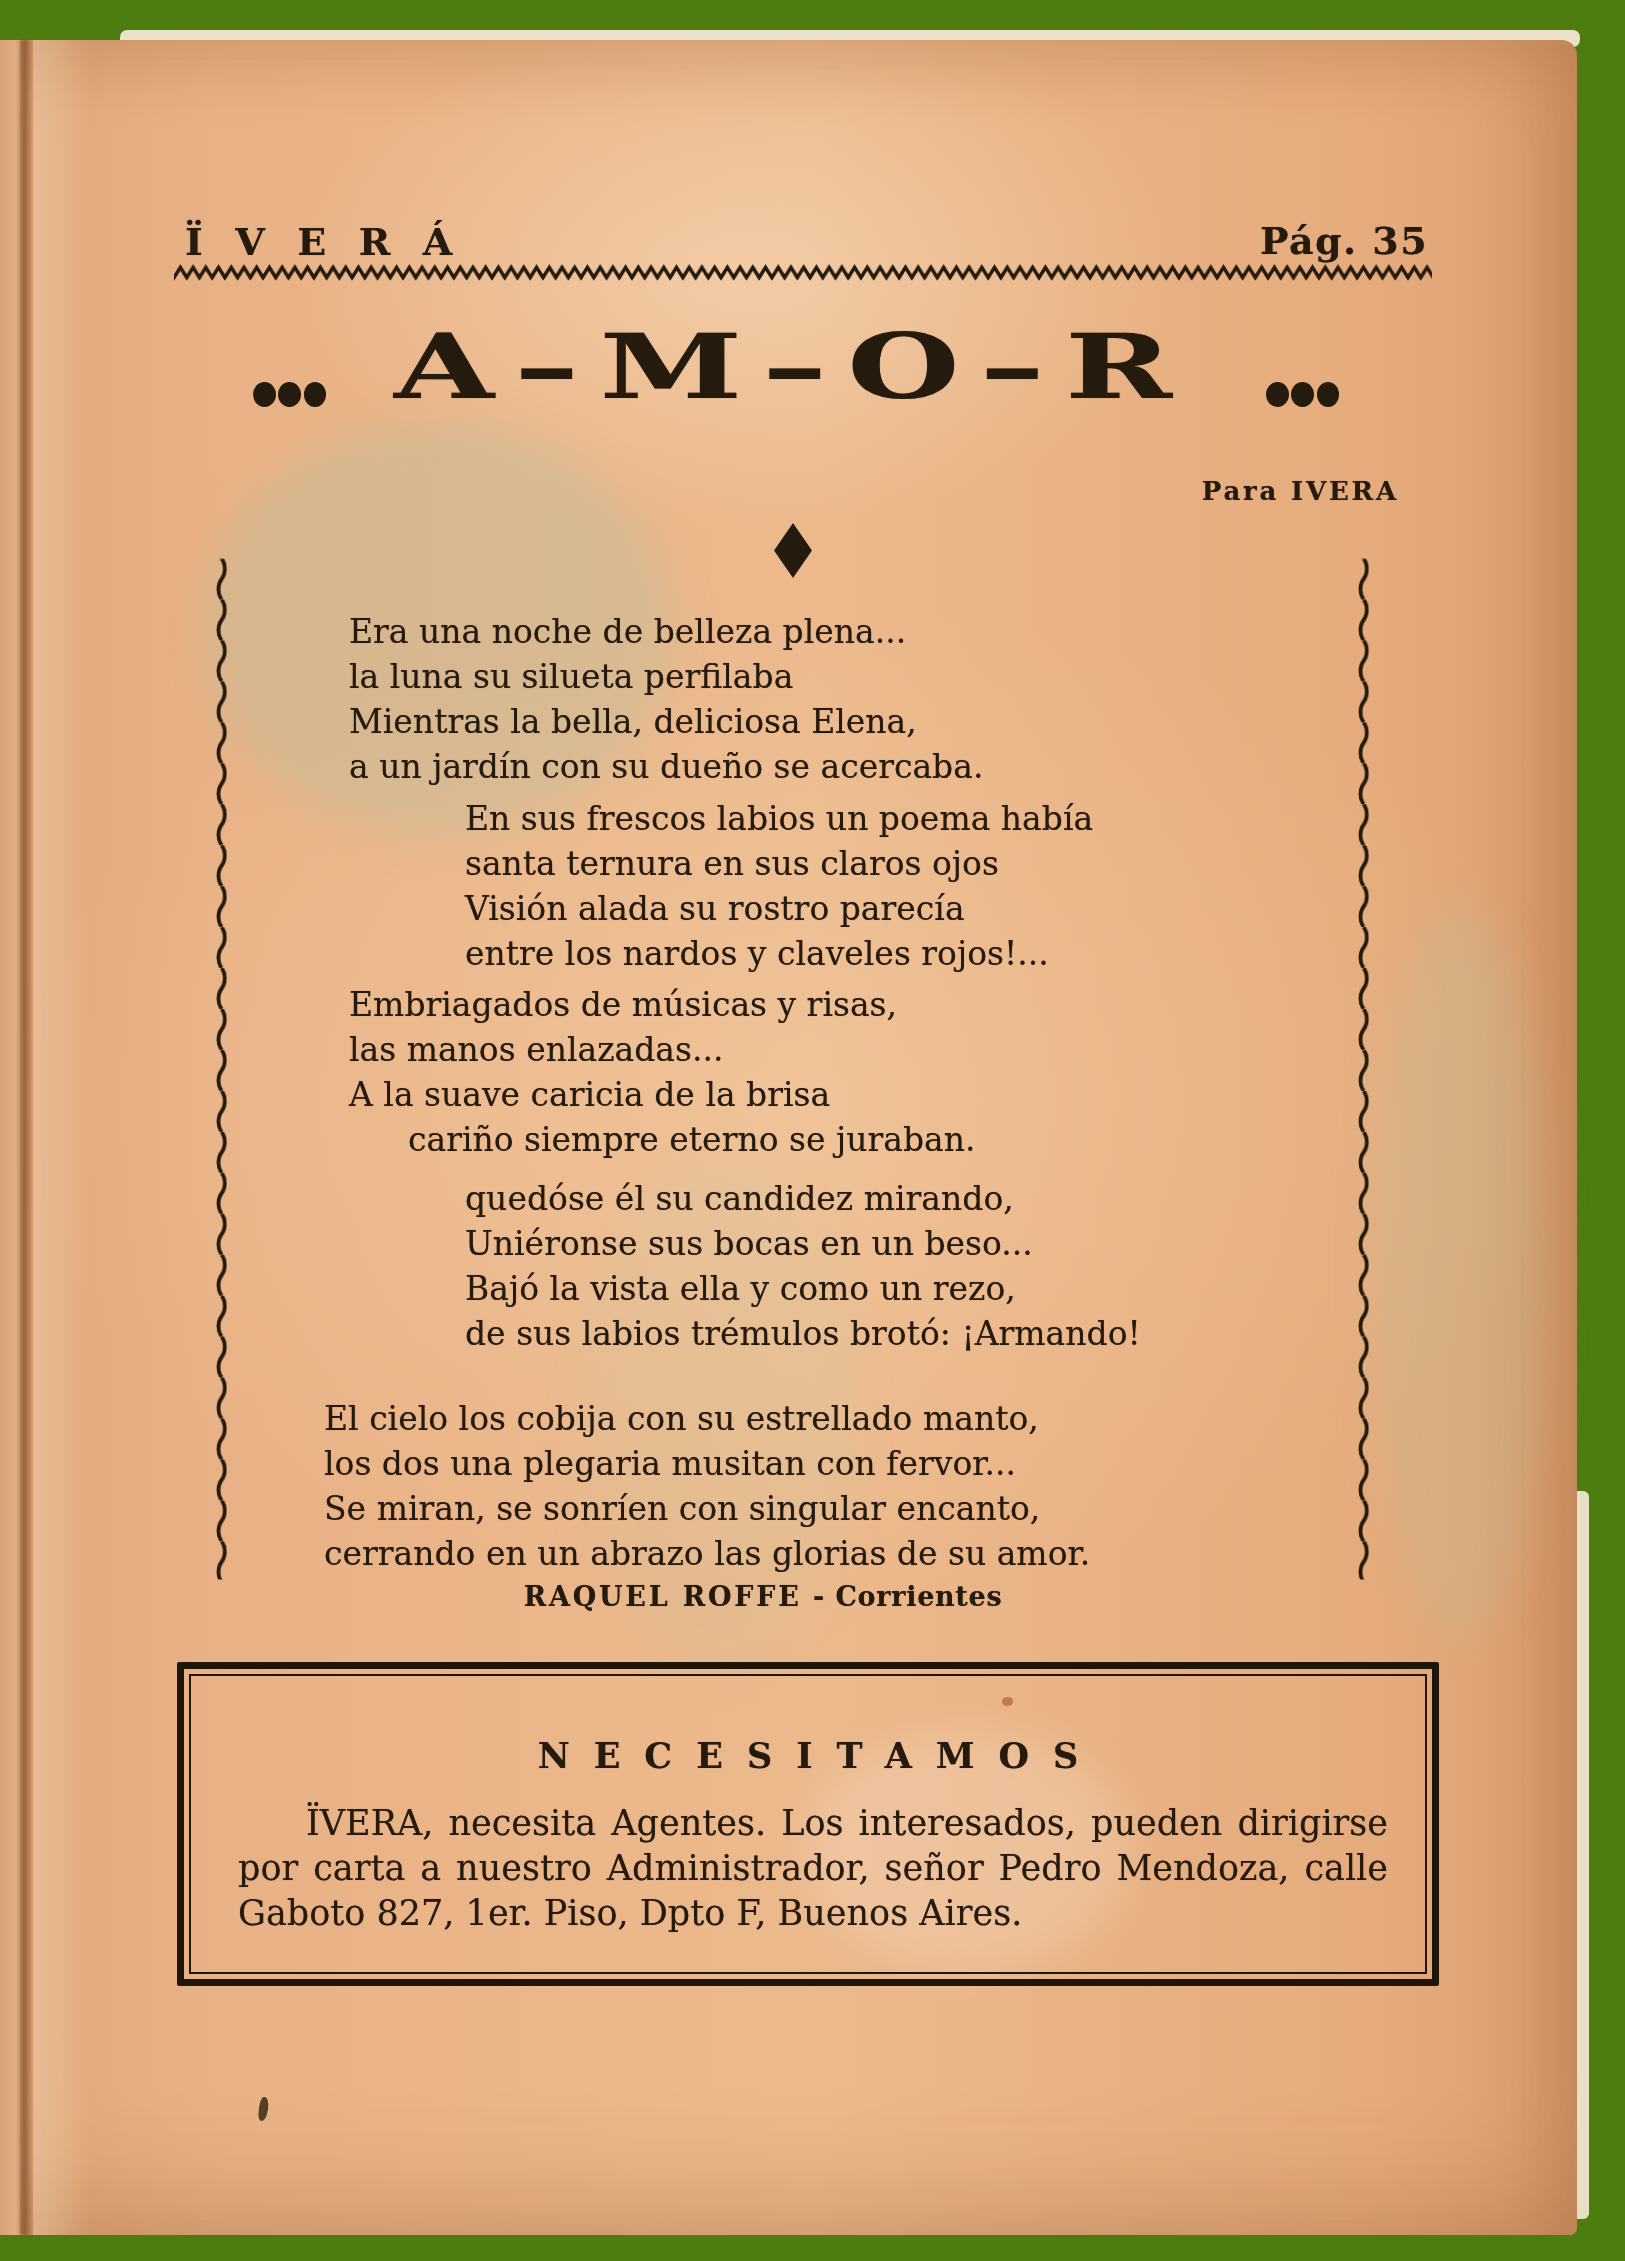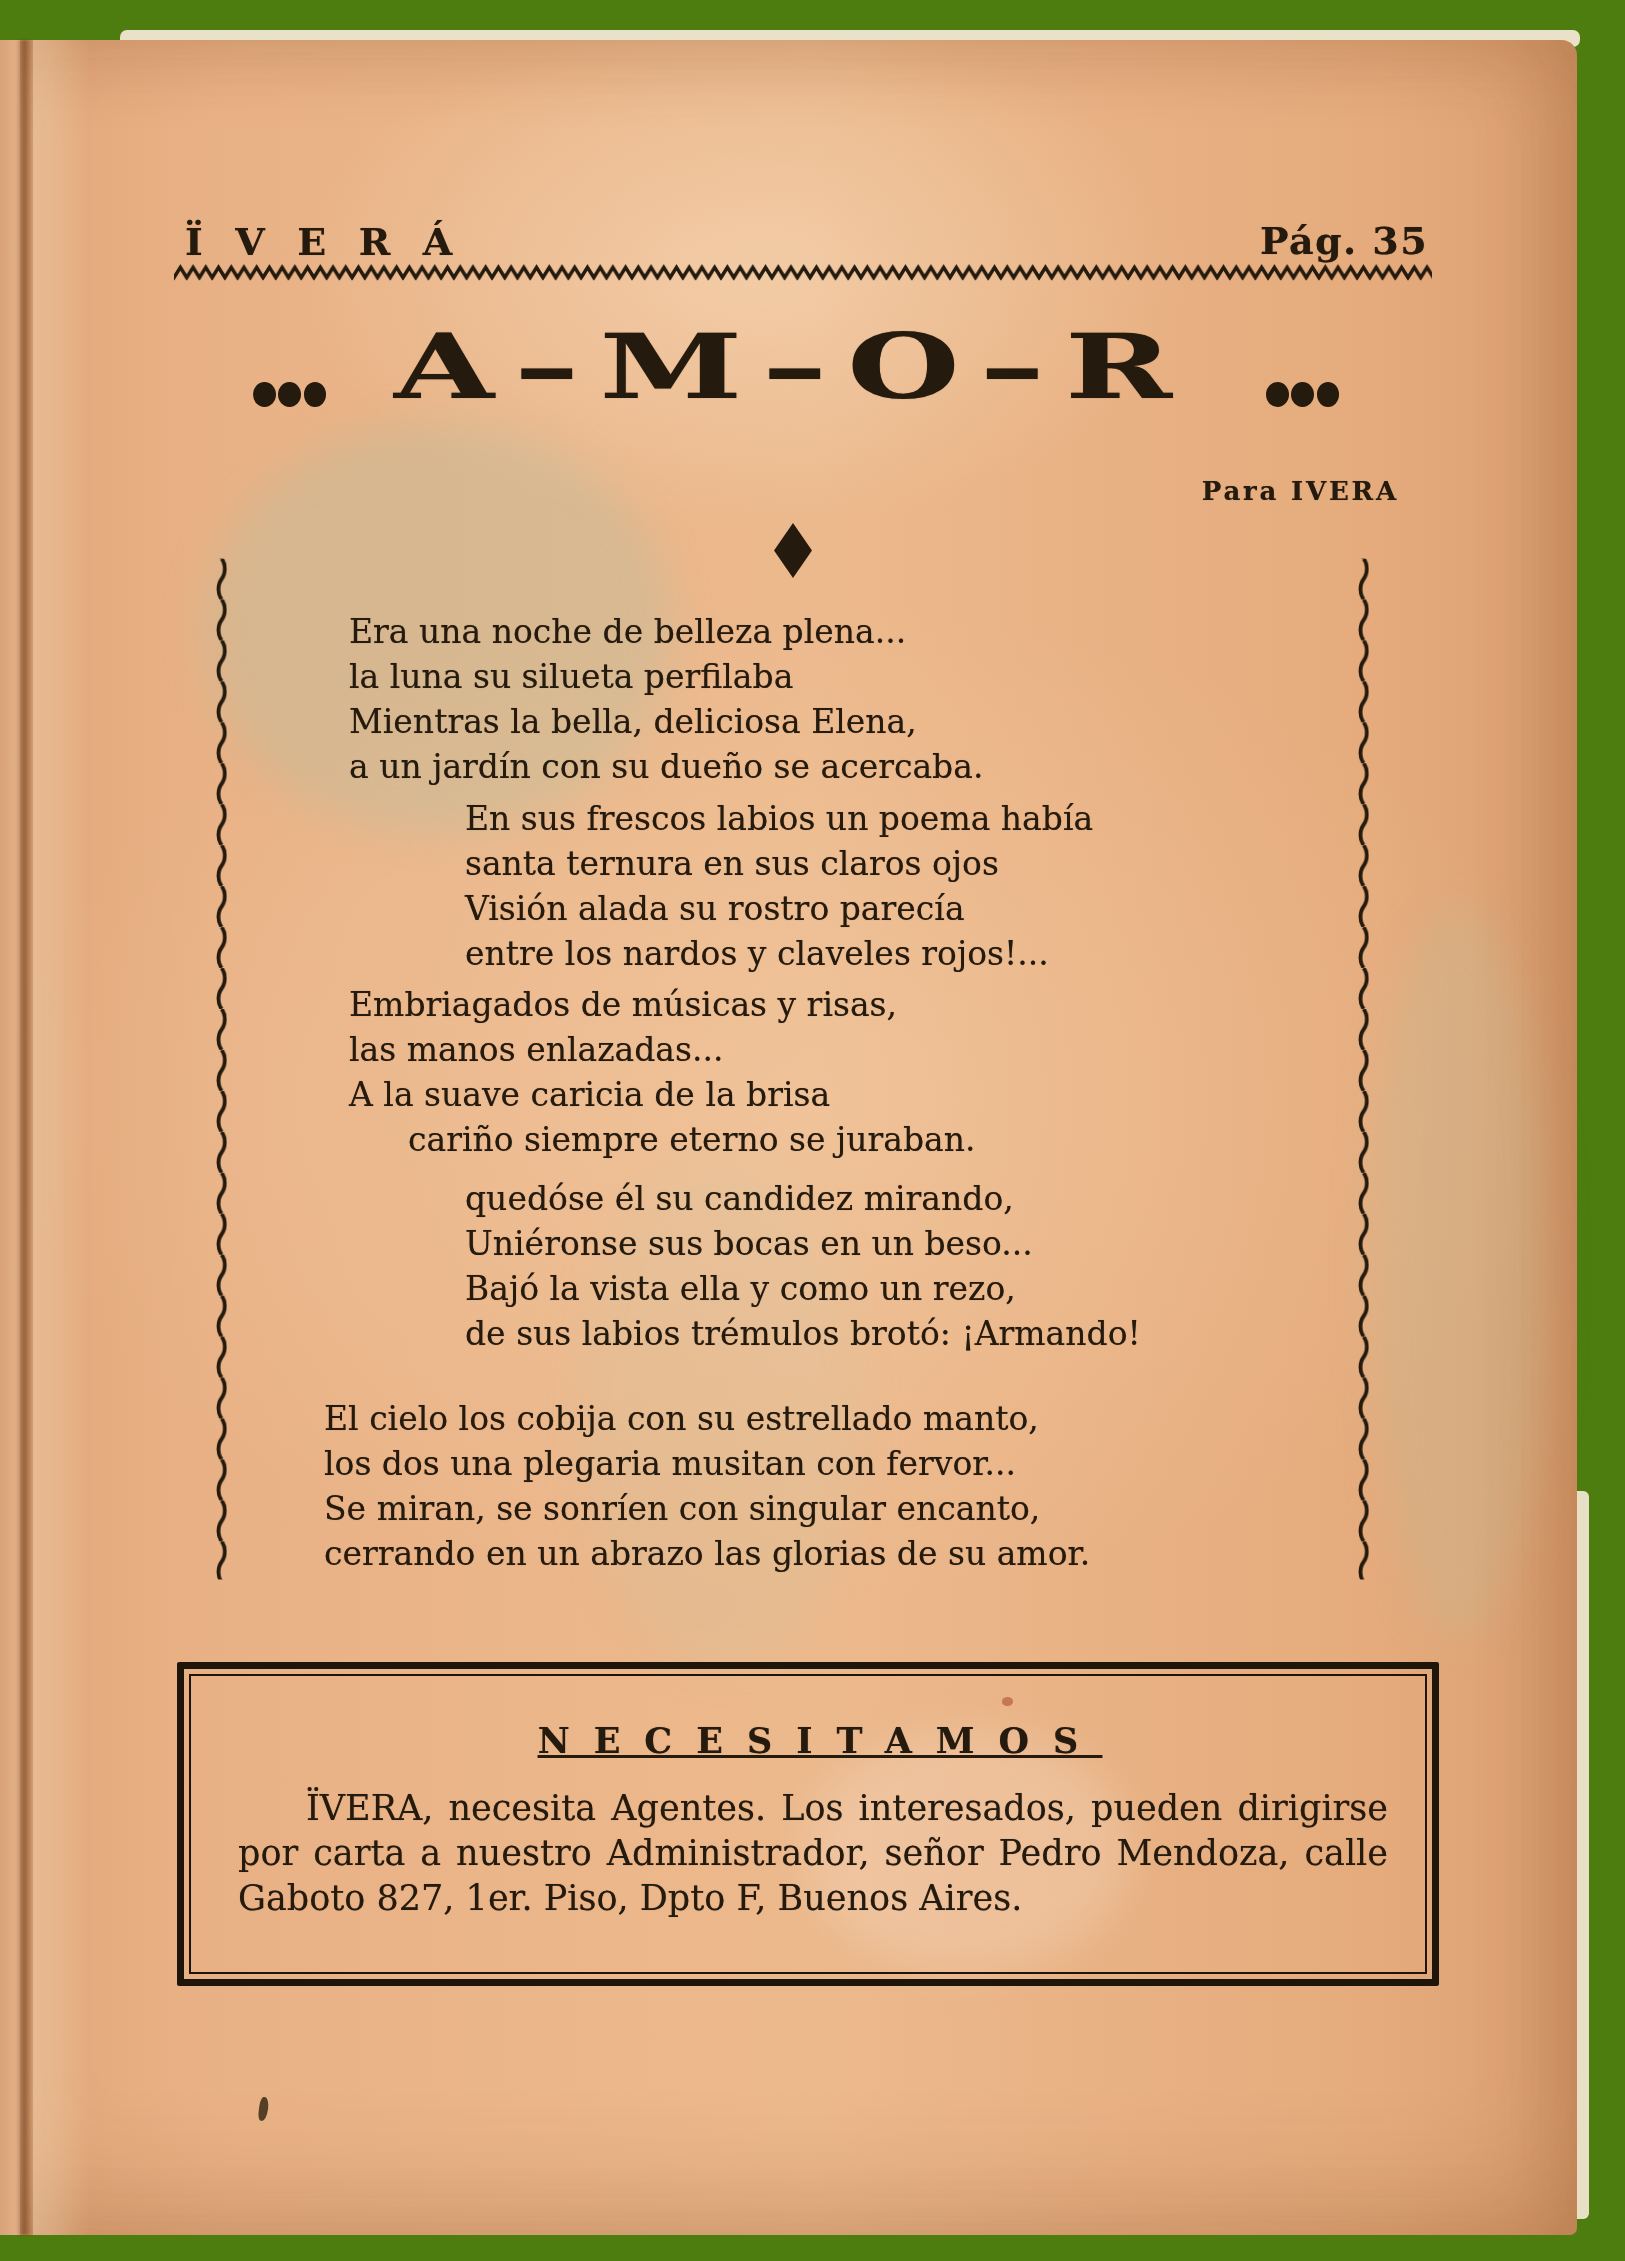--- a/index.html
+++ b/index.html
@@ -59,21 +59,21 @@
   .st1{left:349px;top:609px;} .st2{left:465px;top:796px;} .st3{left:349px;top:982px;}
   .st4{left:465px;top:1176px;} .st5{left:324px;top:1396px;}
   .ind{padding-left:59px;}
   .signature{position:absolute;left:311px;top:1581px;width:904px;text-align:center;
              font-size:27px;font-weight:bold;}
   .signature .auth{letter-spacing:2.8px;} .signature .sep{margin:0 11.3px;} .signature .plc{letter-spacing:0.7px;}
   
   .notice{position:absolute;left:177px;top:1662px;width:1262px;height:324px;box-sizing:border-box;
           border:7px solid #1e150b;border-radius:2.1px;}
   .notice-inner{position:absolute;inset:5px;border:2.8px solid #1e150b;}
-  .notice-title{margin-top:44px;text-align:center;font-size:35px;font-weight:bold;text-decoration:underline;}
+  .notice-title{margin-top:59px;text-align:center;font-size:35px;font-weight:bold;}
   .notice-title span{letter-spacing:24px;margin-right:-24px;}
   .notice-body{margin:25.4px 37px 0 47px;font-size:35px;line-height:45px;text-align:justify;text-indent:68px;}
 </style>
 </head>
 <body>
 
 <div class="scan">
 
   <div class="edge-top"></div>
   <div class="edge-right"></div>
@@ -156,20 +156,23 @@
     <div>Bajó la vista ella y como un rezo,</div>
     <div>de sus labios trémulos brotó: ¡Armando!</div>
   </div>
   <div class="stanza st5 ink">
     <div>El cielo los cobija con su estrellado manto,</div>
     <div>los dos una plegaria musitan con fervor...</div>
     <div>Se miran, se sonríen con singular encanto,</div>
     <div>cerrando en un abrazo las glorias de su amor.</div>
   </div>
 
+  <div class="signature ink">
+    <span class="auth">RAQUEL ROFFE</span><span class="sep">-</span><span class="plc">Corrientes</span>
+  </div>
 
   <div class="notice">
     <div class="notice-inner ink">
       <div class="notice-title">
         <span>NECESITAMOS</span>
       </div>
       <div class="notice-body">ÏVERA, necesita Agentes. Los interesados, pueden dirigirse por carta a nuestro Administrador, señor Pedro Mendoza, calle Gaboto 827, 1er. Piso, Dpto F, Buenos Aires.</div>
     </div>
   </div>
 

